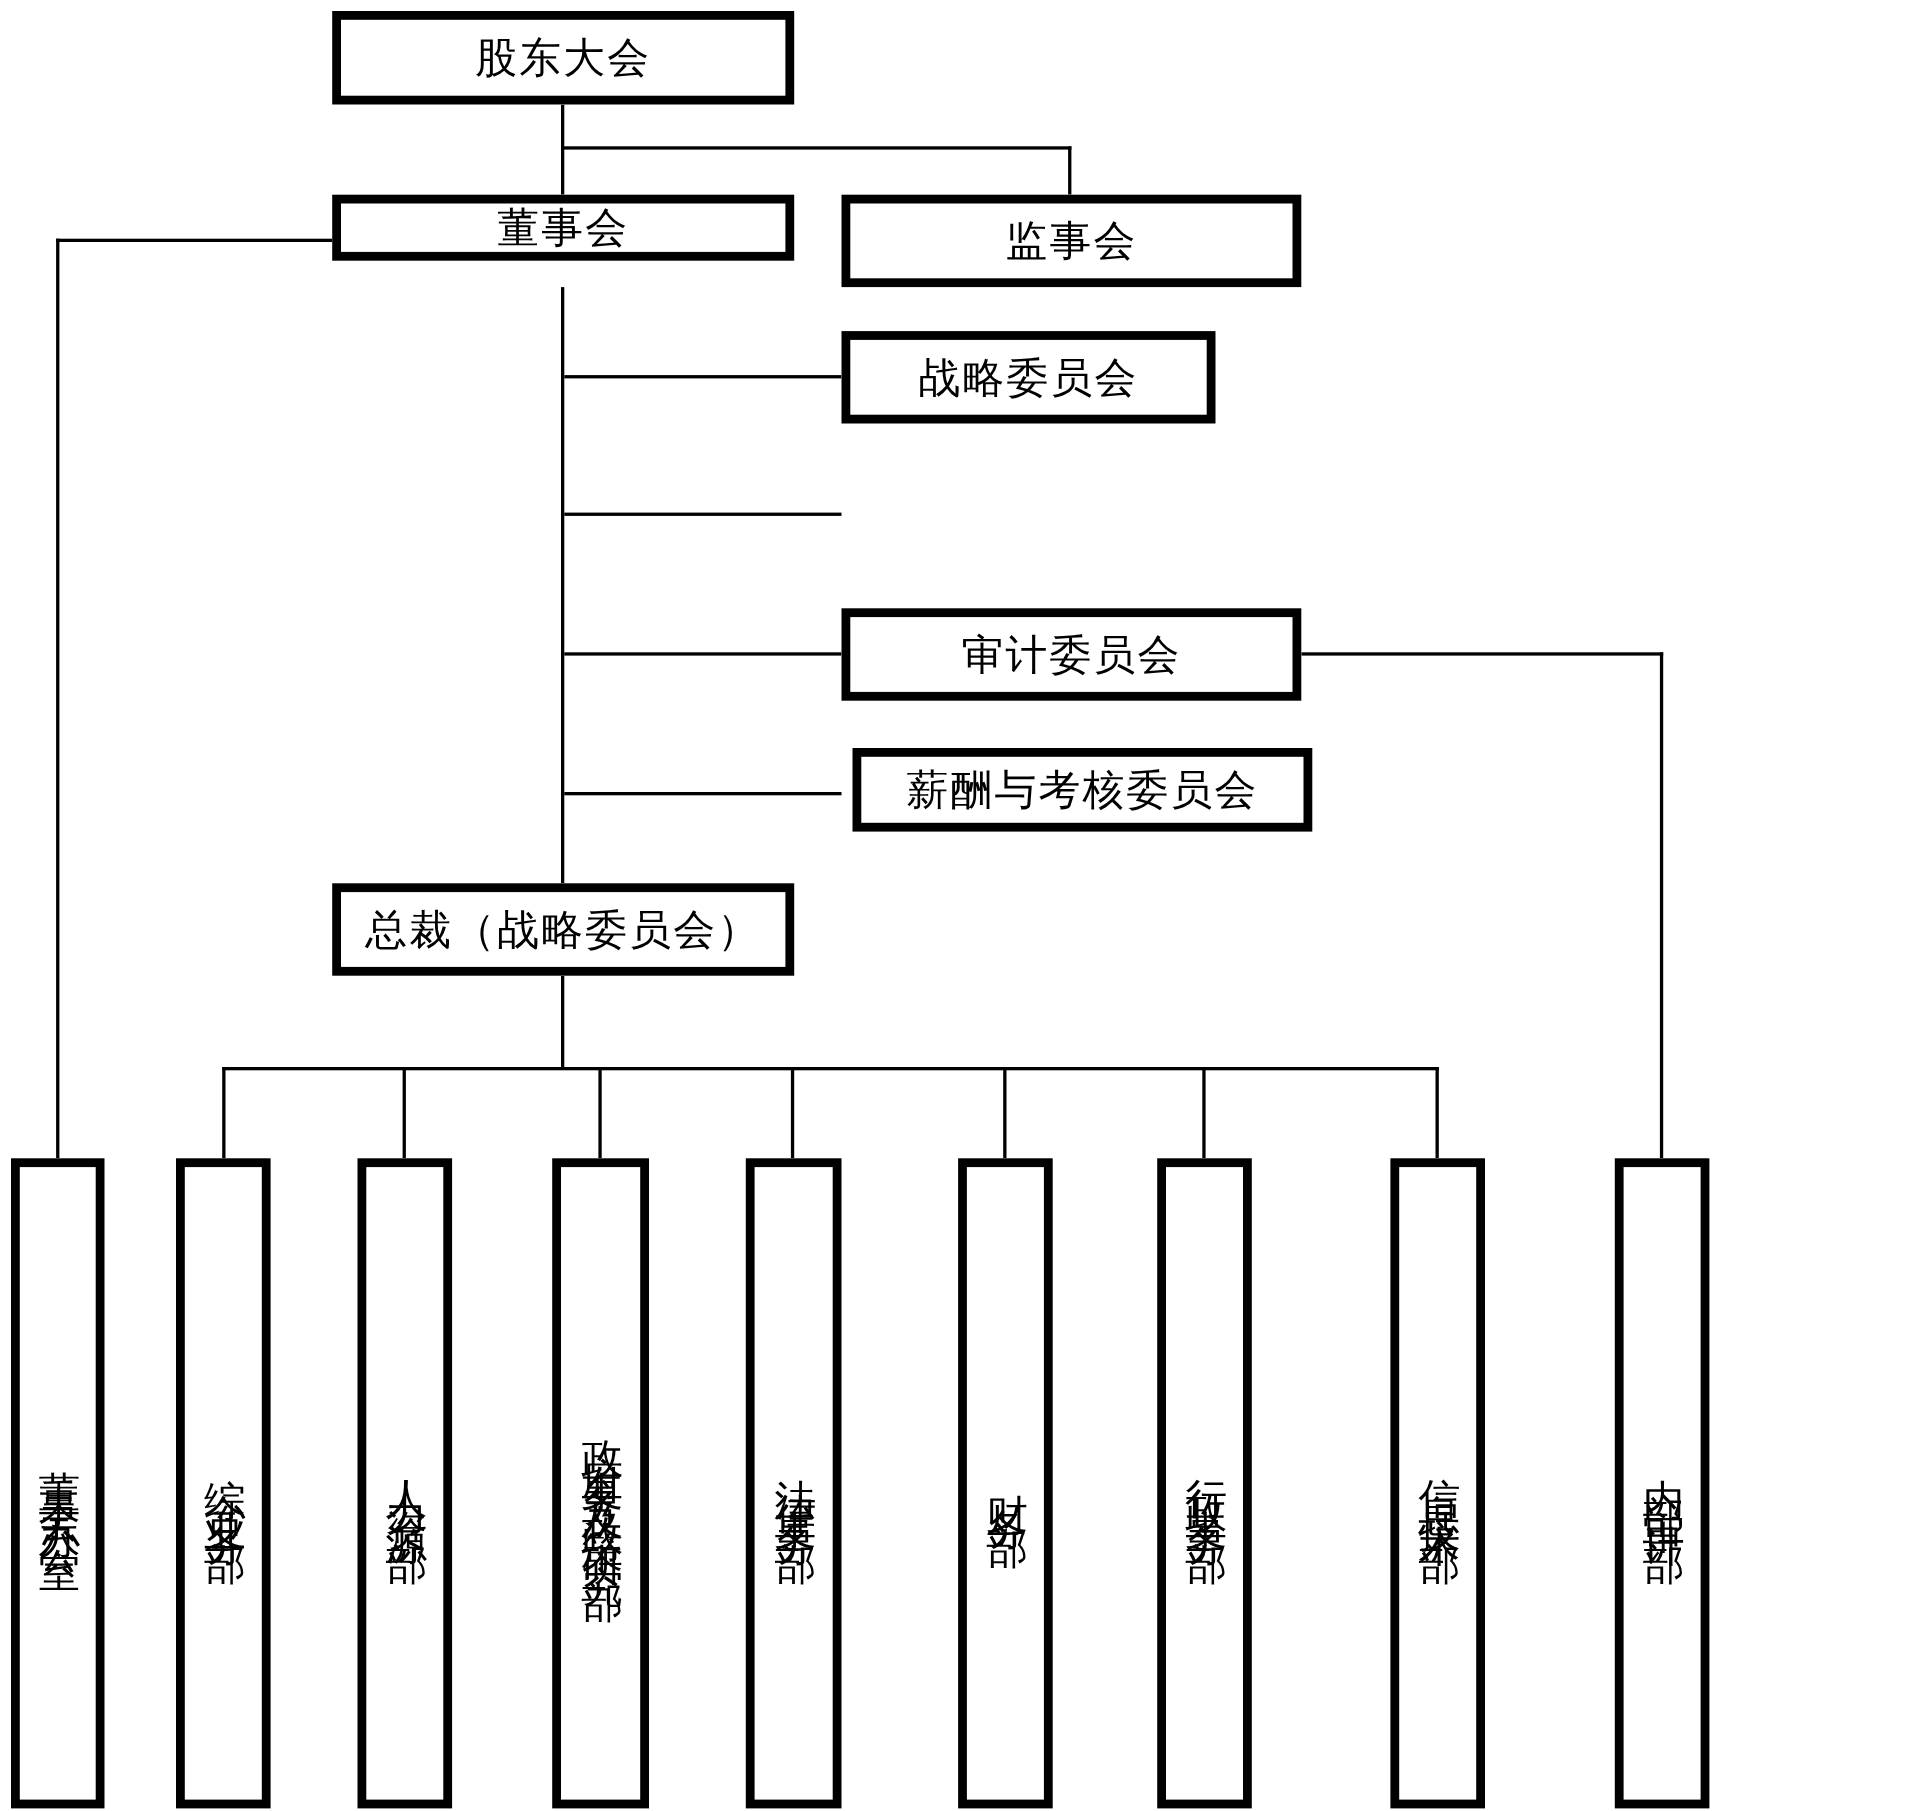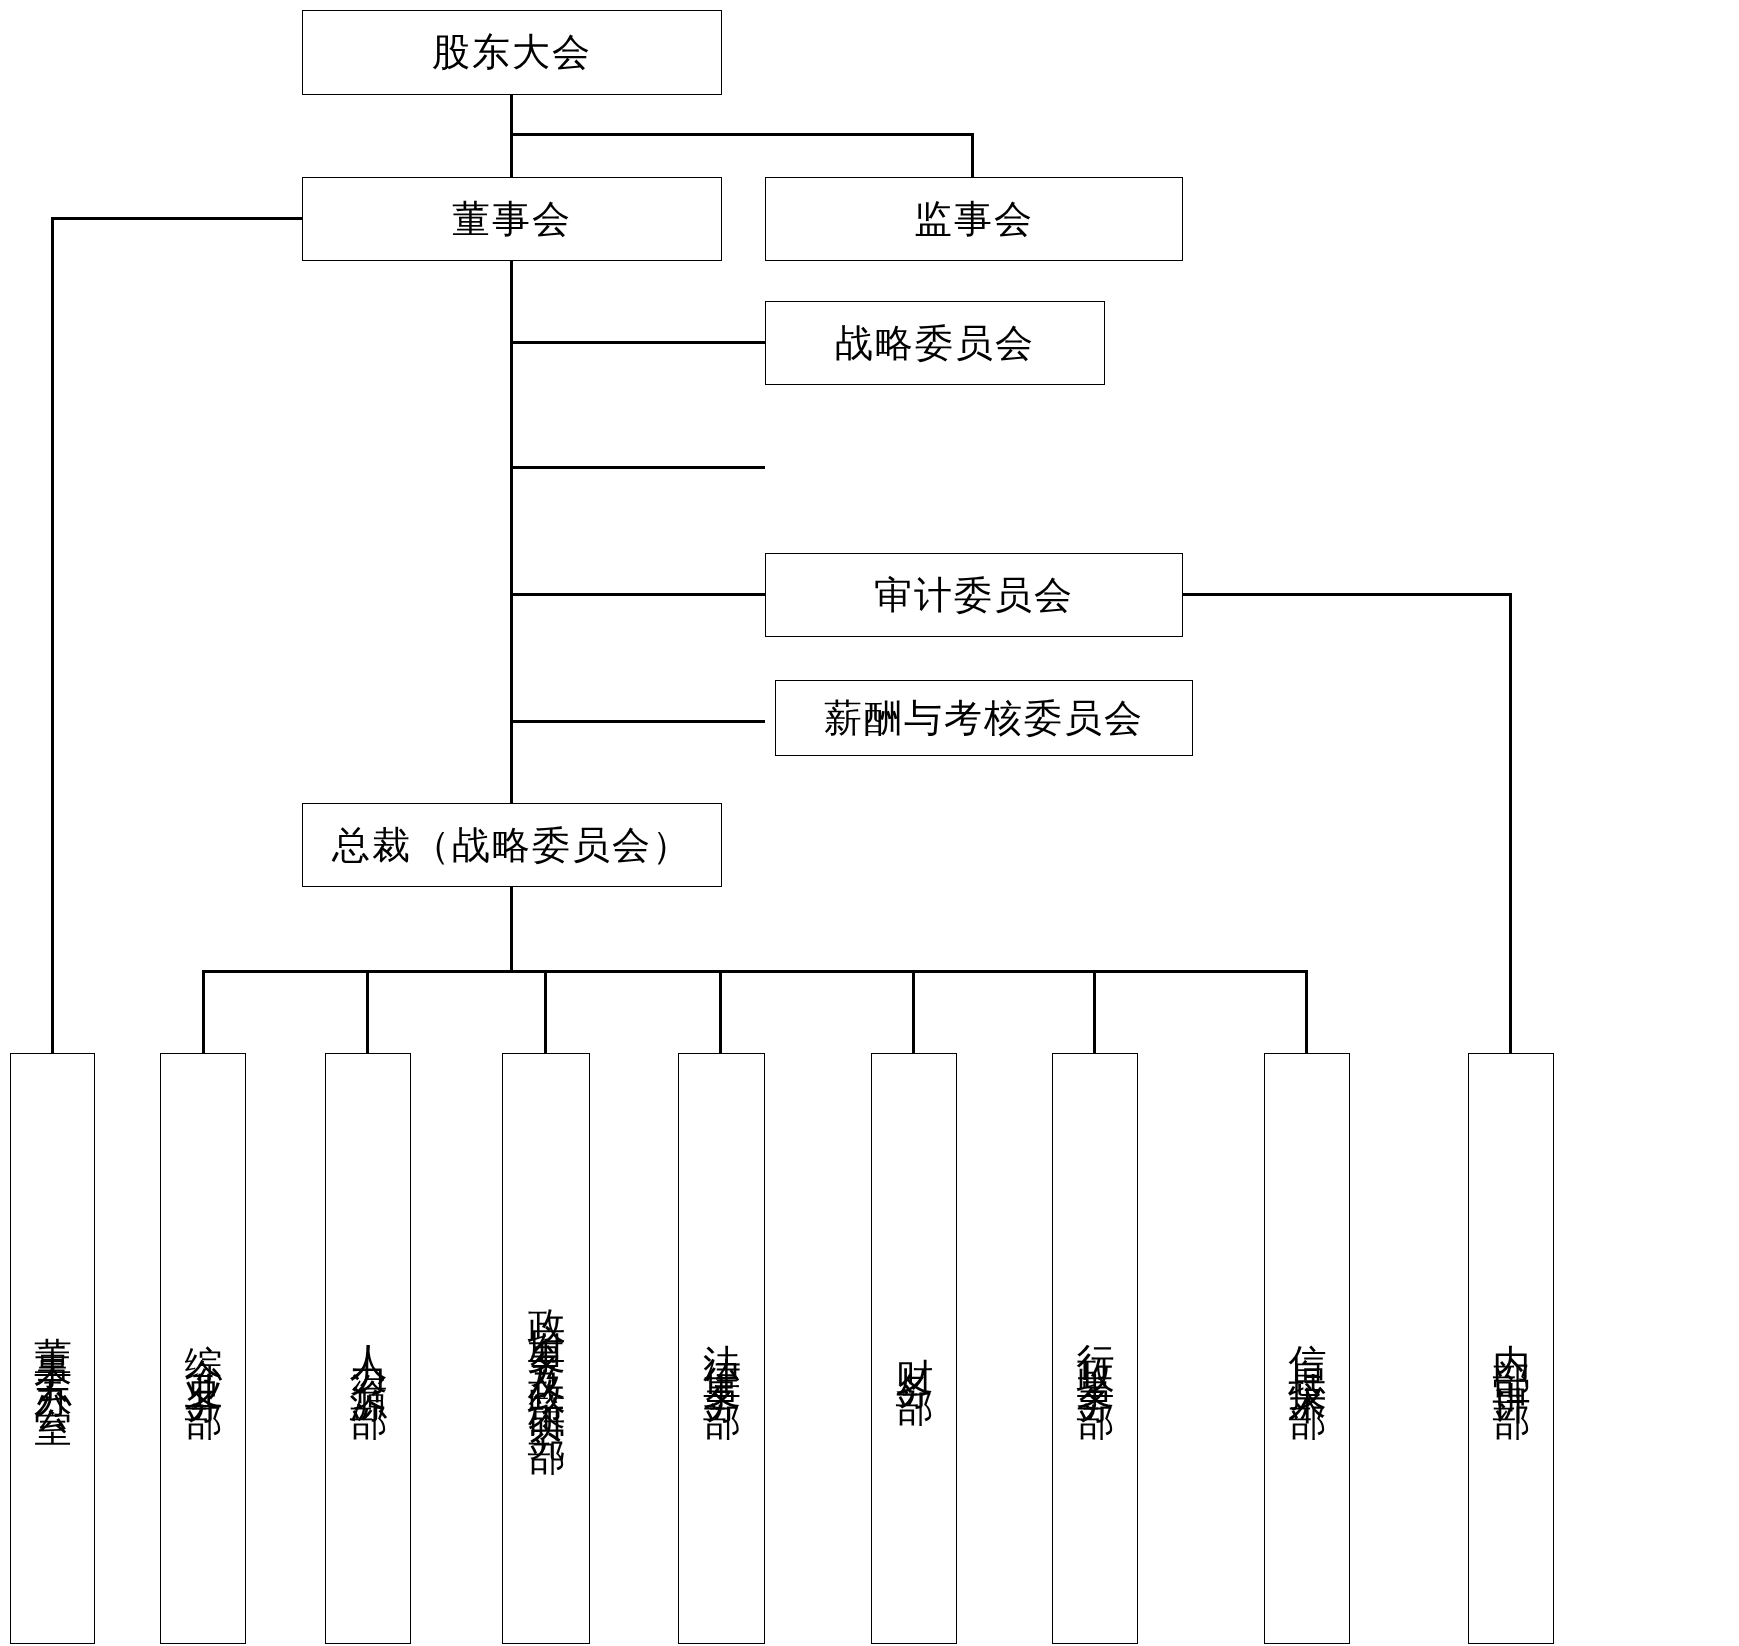--- a/index.html
+++ b/index.html
@@ -11,21 +11,21 @@
     position: relative;
     width: 1739px;
     height: 1646px;
     background: #ffffff;
     font-family: "Liberation Serif", "DejaVu Serif", serif;
     color: #000000;
   }
   .box {
     position: absolute;
     box-sizing: border-box;
-    border: 1px solid #000000;
+    border: 8px solid #000000;
     background: #ffffff;
     display: flex;
     align-items: center;
     justify-content: center;
     font-size: 38px;
     letter-spacing: 2px;
     text-align: center;
     white-space: nowrap;
   }
   .vbox {
@@ -65,21 +65,21 @@
   <div class="line" style="left:719px; top:970px; width:3px; height:83px;"></div>
   <div class="line" style="left:912px; top:970px; width:3px; height:83px;"></div>
   <div class="line" style="left:1093px; top:970px; width:3px; height:83px;"></div>
   <div class="line" style="left:1305px; top:970px; width:3px; height:83px;"></div>
 
   <div class="line" style="left:1183px; top:593px; width:329px; height:3px;"></div>
   <div class="line" style="left:1509px; top:593px; width:3px; height:460px;"></div>
 
   <div class="box" style="left:302px; top:10px; width:420px; height:85px;">股东大会</div>
 
-  <div class="box" style="left:302px; top:177px; width:420px; height:84px;">董事会</div>
+  <div class="box" style="left:302px; top:177px; width:420px; height:60px;">董事会</div>
 
   <div class="box" style="left:765px; top:177px; width:418px; height:84px;">监事会</div>
 
   <div class="box" style="left:765px; top:301px; width:340px; height:84px;">战略委员会</div>
 
 
   <div class="box" style="left:765px; top:553px; width:418px; height:84px;">审计委员会</div>
 
   <div class="box" style="left:775px; top:680px; width:418px; height:76px;">薪酬与考核委员会</div>
 

